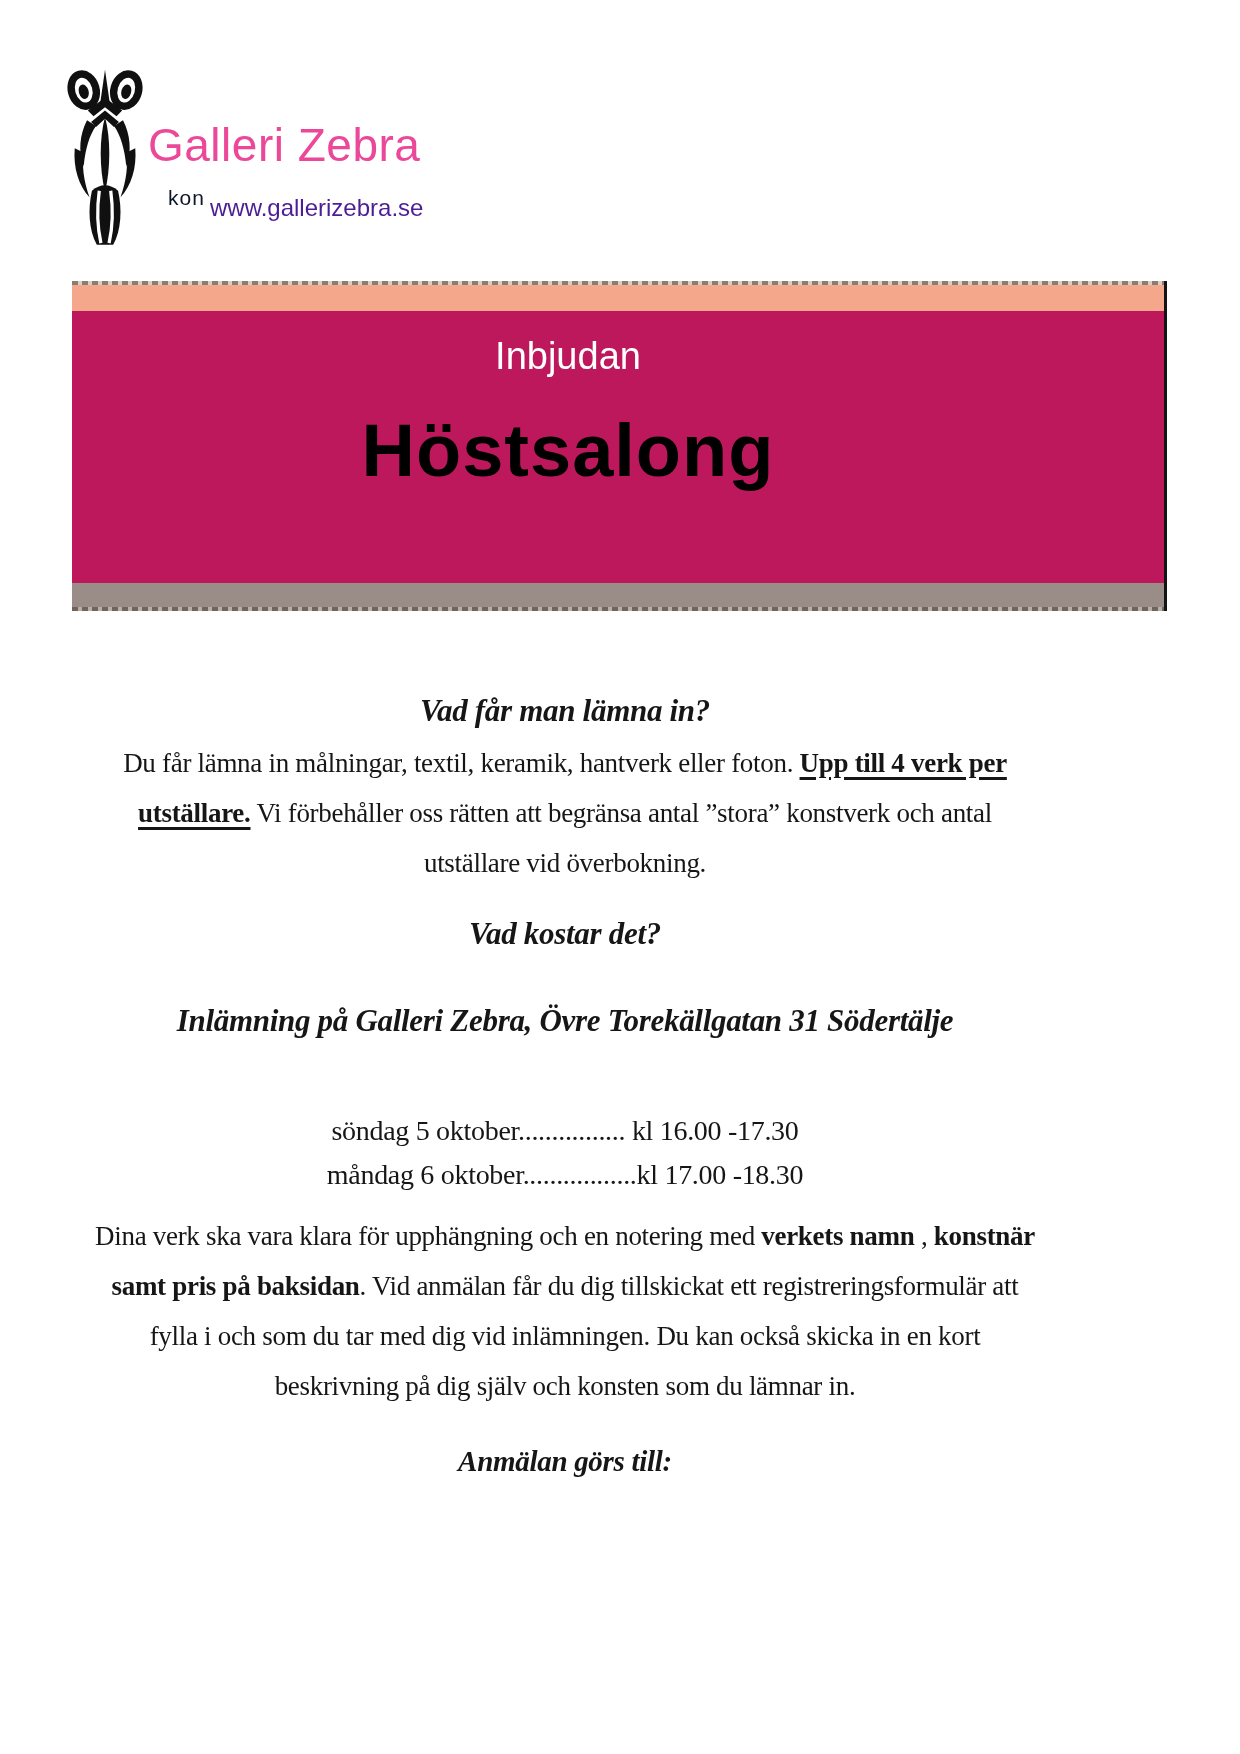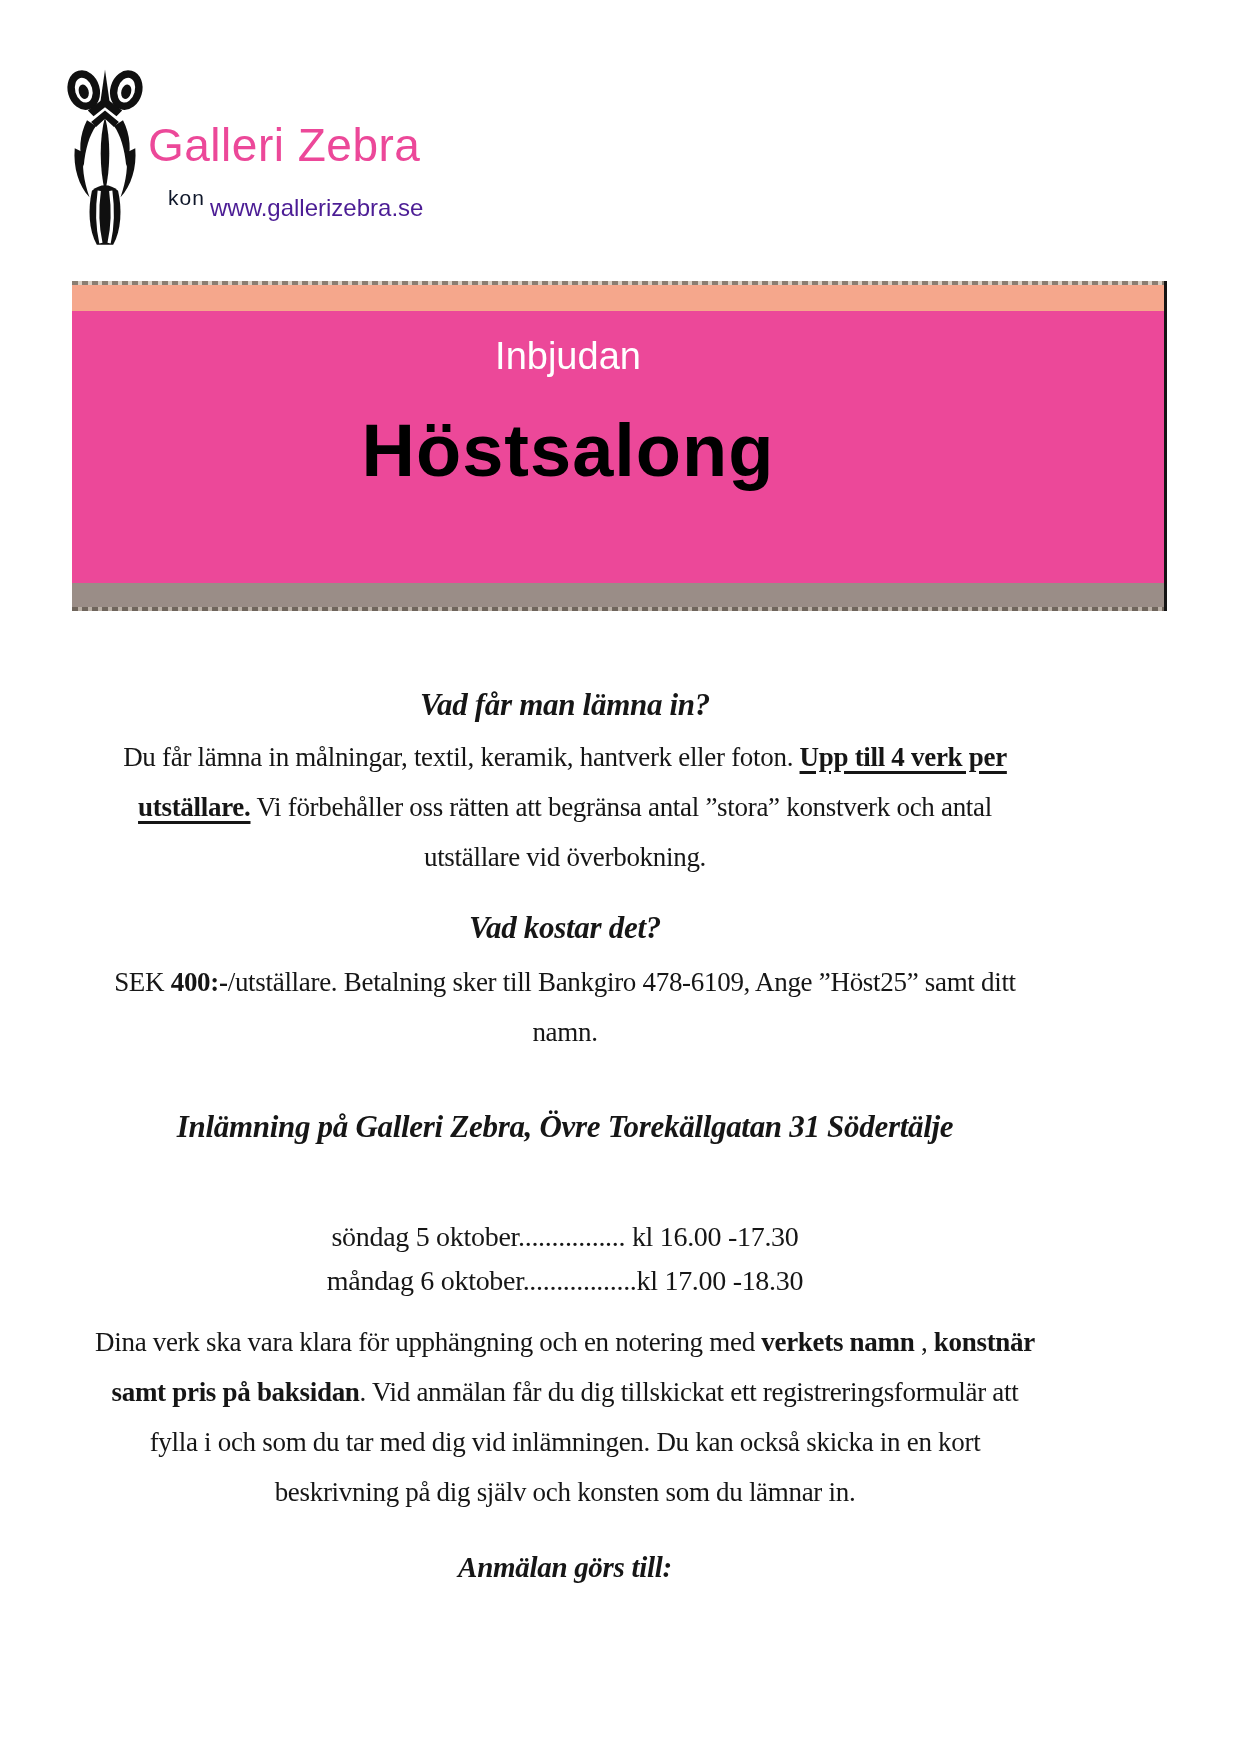--- a/index.html
+++ b/index.html
@@ -32,35 +32,35 @@
   }
 
   
   .banner{
     position:absolute;top:281px;left:72px;width:1092px;
     border-right:3px solid #141414;
   }
   .banner-topline{height:4px;background:repeating-linear-gradient(90deg,#8a7e72 0 6px,#d8cec3 6px 10px)}
   .banner-salmon{height:26px;background:#f5a78c}
   .banner-orange{
-    background:#ec4899;
+    background:#be185d;
     text-align:center;
     padding:24px 100px 66px 0;
     font-family:"Liberation Sans",sans-serif;
   }
   .banner-kicker{font-size:38px;color:#ffffff;margin:0 0 30px 0}
   .banner-title{font-size:74px;color:#000000;margin:0 0 24px 0;font-weight:700;letter-spacing:1px}
   .banner-dates{font-size:44px;color:#ffffff;margin:0}
   .banner-grey{height:24px;background:#9a8d87}
   .banner-bottomline{height:4px;background:repeating-linear-gradient(90deg,#6f655c 0 6px,#b9afa5 6px 10px)}
   .main{
     position:absolute;top:686px;left:95px;width:940px;
     text-align:center;letter-spacing:-.3px;
   }
-  h2{font-size:31px;font-style:italic;font-weight:bold;margin:0;line-height:1.2}
+  h2{font-size:31px;font-style:italic;font-weight:bold;margin:6px;line-height:1.2}
   .p{font-size:27px;line-height:1.85;margin:0}
   .p-submit{margin-top:10px}
   .h-cost{margin-top:26px}
   .p-cost{margin-top:12px}
   .h-dropoff{margin-top:50px;font-size:31px}
   .schedule{margin-top:70px;font-size:28px;line-height:1.55}
   .p-info{margin-top:16px}
   .h-contact{margin-top:32px;font-size:29px}
   .email{margin-top:18px;font-size:31px;font-style:italic;font-weight:bold}
   .b{font-weight:bold}
@@ -115,21 +115,20 @@
   <div class="banner-grey"></div>
   <div class="banner-bottomline"></div>
 </div>
 
 <div class="main">
 
   <h2>Vad får man lämna in?</h2>
   <p class="p p-submit"><span>Du får lämna in målningar, textil, keramik, hantverk eller foton. </span><span class="bu">Upp till 4 verk per utställare.</span><span> Vi förbehåller oss rätten att begränsa antal ”stora” konstverk och antal utställare vid överbokning.</span></p>
 
   <h2 class="h-cost">Vad kostar det?</h2>
-  <p class="p p-cost"><span>SEK </span><span class="b">400:-</span><span>/utställare. Betalning sker till Bankgiro 478-6109,  Ange ”Höst25” samt ditt namn.</span></p>
 
   <h2 class="h-dropoff">Inlämning  på Galleri Zebra, Övre Torekällgatan 31 Södertälje</h2>
 
   <div class="schedule">
     <div>söndag 5 oktober................ kl 16.00 -17.30</div>
     <div>måndag 6 oktober.................kl 17.00 -18.30</div>
   </div>
 
   <p class="p p-info"><span>Dina verk ska vara klara för upphängning och en notering med </span><span class="b">verkets namn</span><span> , </span><span class="b">konstnär samt pris på baksidan</span><span>. Vid anmälan får du dig tillskickat ett registre­ringsformulär att fylla i och som du tar med dig vid inlämningen. Du kan också skicka in en kort beskrivning på dig själv och konsten som du lämnar in.</span></p>
 

